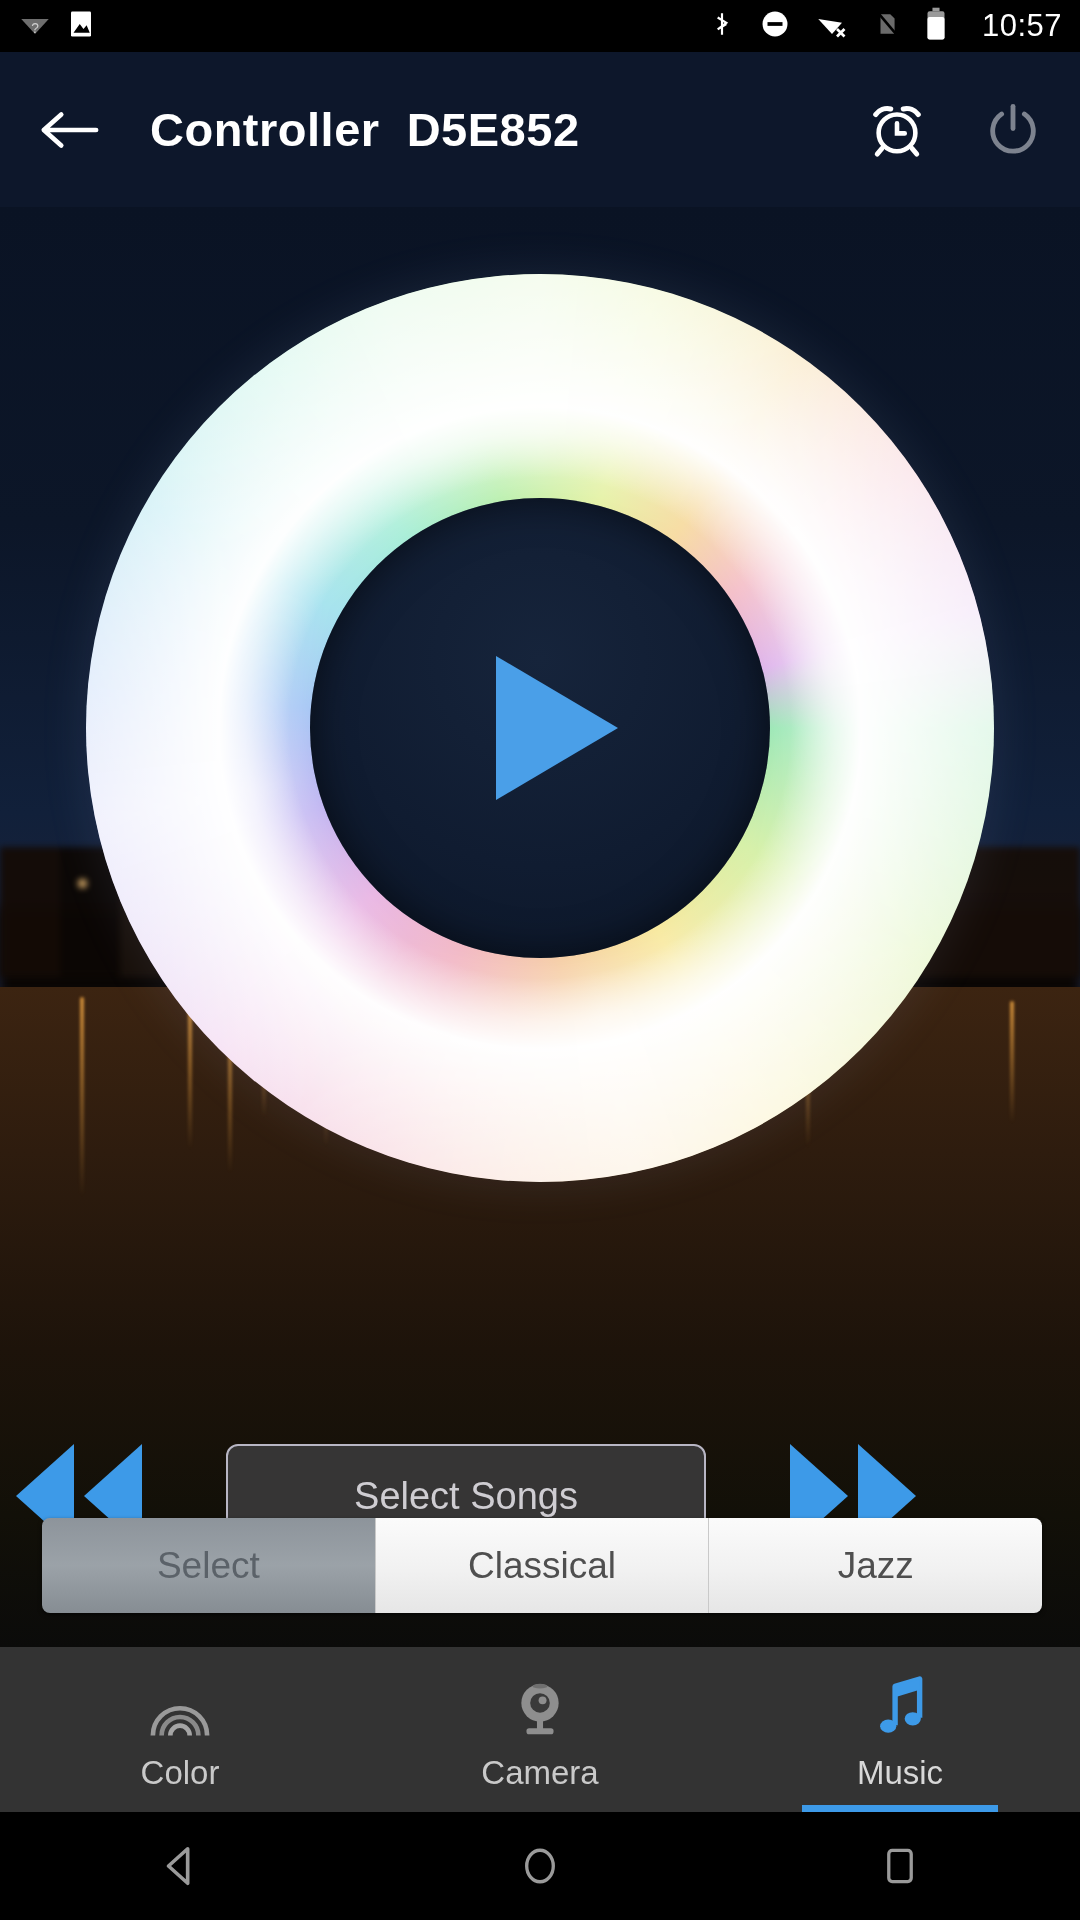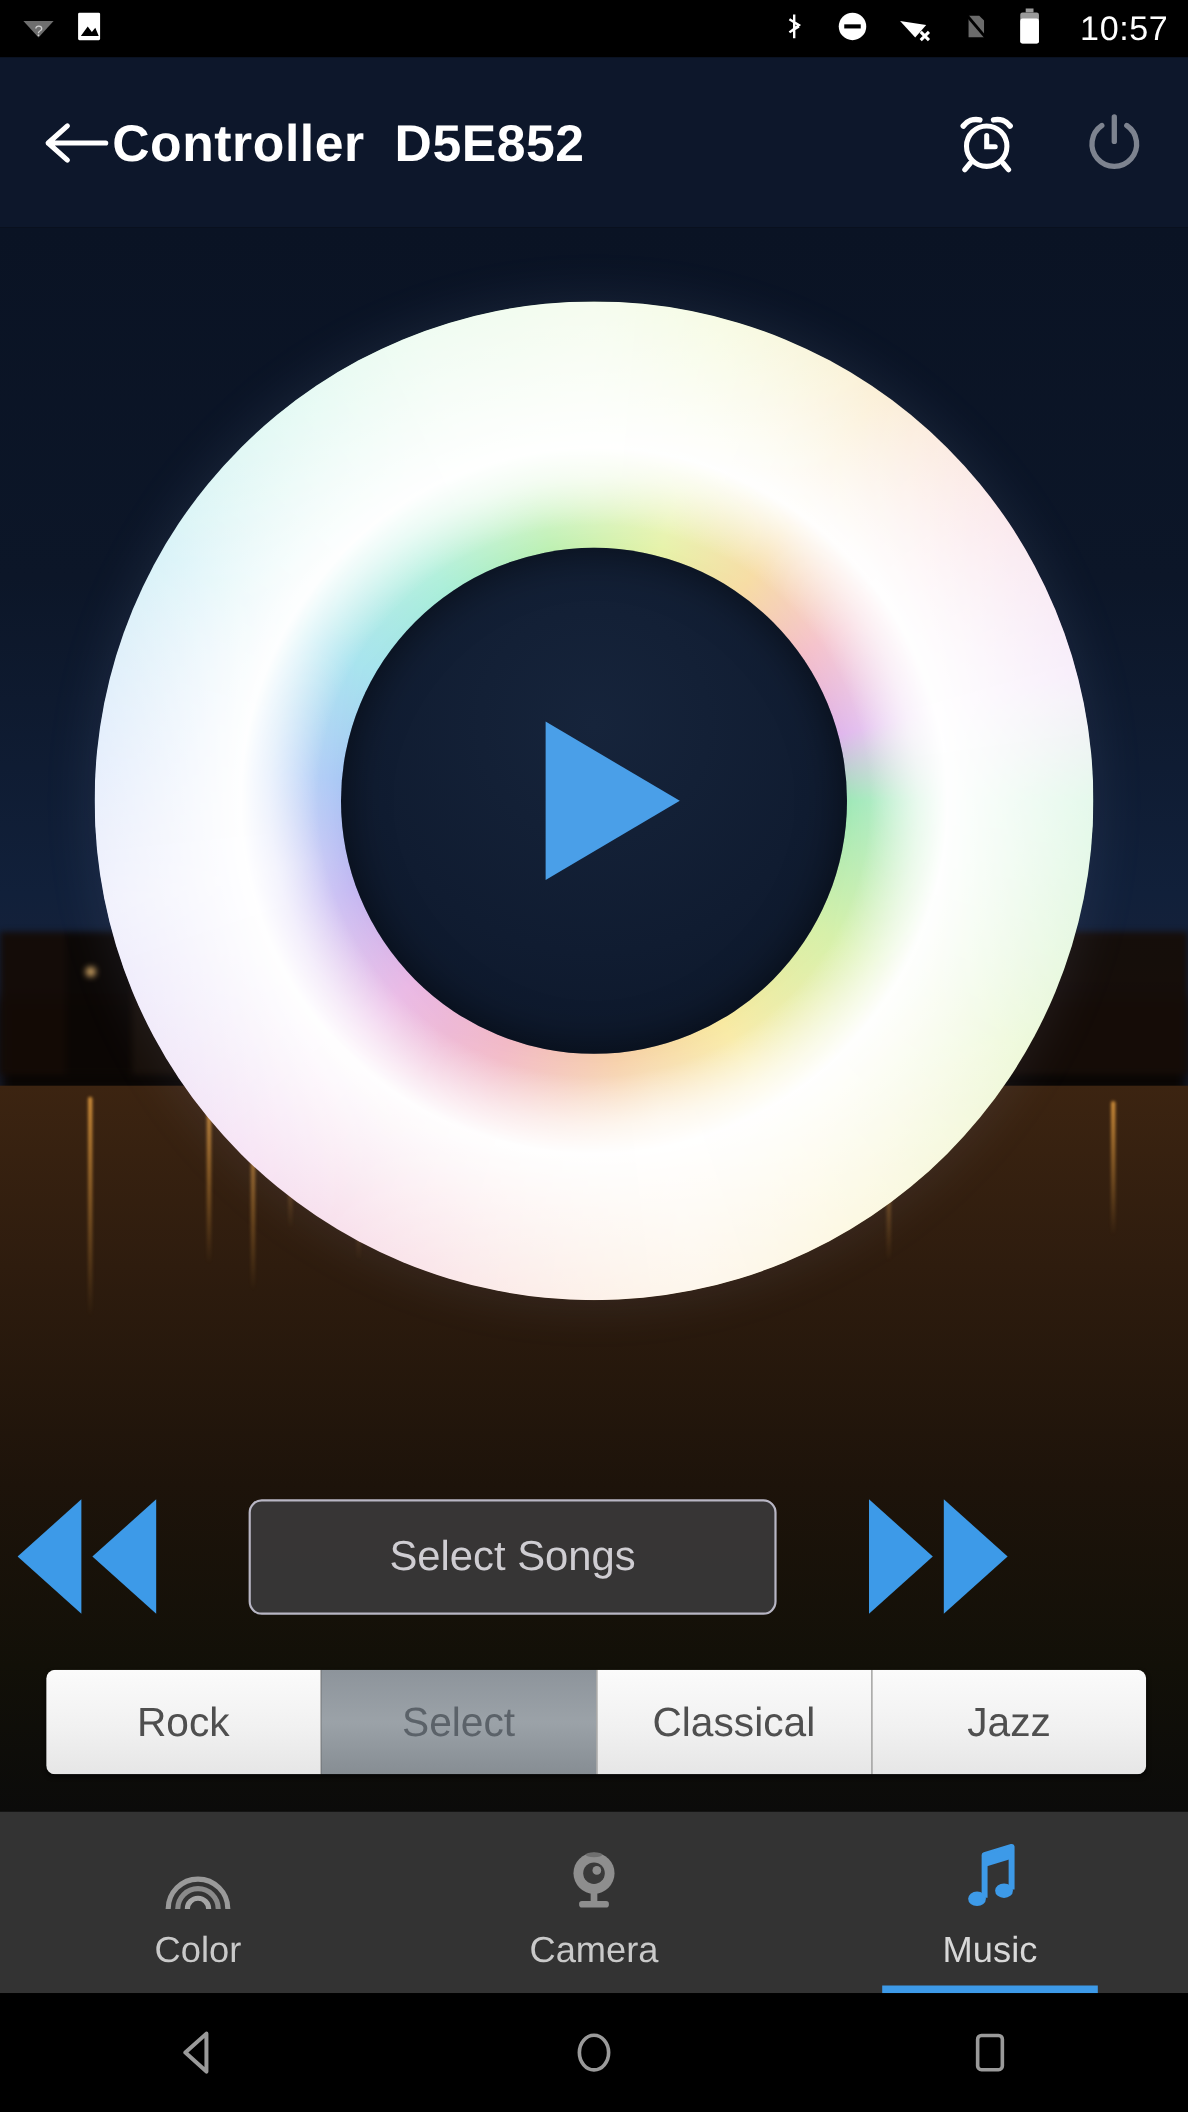--- a/index.html
+++ b/index.html
@@ -23,21 +23,21 @@
 
   
   .appbar {
     position:absolute; left:0; top:52px; width:1080px; height:155px;
     background:#0d172b;
     display:flex; align-items:center; padding:0 36px;
   }
   .back-btn { width:66px; height:66px; display:flex; align-items:center; justify-content:center; }
   .app-title {
     color:#ffffff; font-size:47px; font-weight:bold;
-    letter-spacing:0.5px; white-space:pre;
+    margin-left:48px; letter-spacing:0.5px; white-space:pre;
   }
   .appbar-actions { margin-left:auto; display:flex; align-items:center; gap:54px; }
   .appbar-icon { width:62px; height:62px; display:flex; align-items:center; justify-content:center; }
 
   
   .scene {
     position:absolute; left:0; top:207px; width:1080px; height:1440px;
     overflow:hidden;
   }
   .sky {
@@ -152,21 +152,21 @@
   .play-tri {
     width:0; height:0;
     border-top:72px solid transparent;
     border-bottom:72px solid transparent;
     border-left:122px solid #4a9fe8;
     margin-left:34px;
   }
 
   
   .transport {
-    position:absolute; left:0; top:1355px; width:932px; height:120px;
+    position:absolute; left:0; top:1436px; width:932px; height:120px;
     display:flex; align-items:center; justify-content:center;
   }
   .skip-btn { display:flex; align-items:center; gap:10px; padding:10px 16px; }
   .tri-l { width:0;height:0; border-top:52px solid transparent; border-bottom:52px solid transparent; border-right:58px solid #3d9ae8; }
   .tri-r { width:0;height:0; border-top:52px solid transparent; border-bottom:52px solid transparent; border-left:58px solid #3d9ae8; }
   .select-songs {
     width:575px; height:105px; margin:0 68px;
     border:2px solid #b8b6c4; border-radius:12px;
     background:rgba(58,56,58,0.92);
     color:#cfcdd2; font-size:38px;
@@ -339,21 +339,20 @@
       <span class="tri-l"></span>
     </div>
     <div class="select-songs">Select Songs</div>
     <div class="skip-btn">
       <span class="tri-r"></span>
       <span class="tri-r"></span>
     </div>
   </div>
 
   <div class="eqbar">
-    <div class="eq-seg">Rock</div>
     <div class="eq-seg active">Select</div>
     <div class="eq-seg">Classical</div>
     <div class="eq-seg">Jazz</div>
   </div>
 
   <div class="bottomnav">
 
     <div class="nav-item">
       <div class="nav-icon">
         <svg width="62" height="48" viewBox="0 0 32 22">

